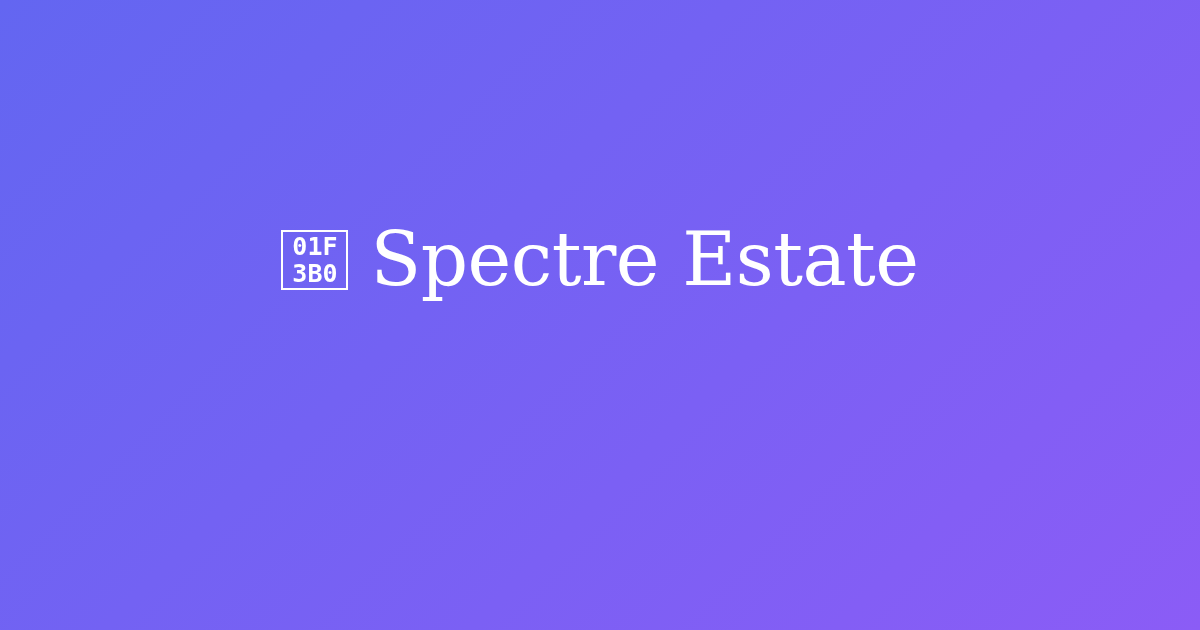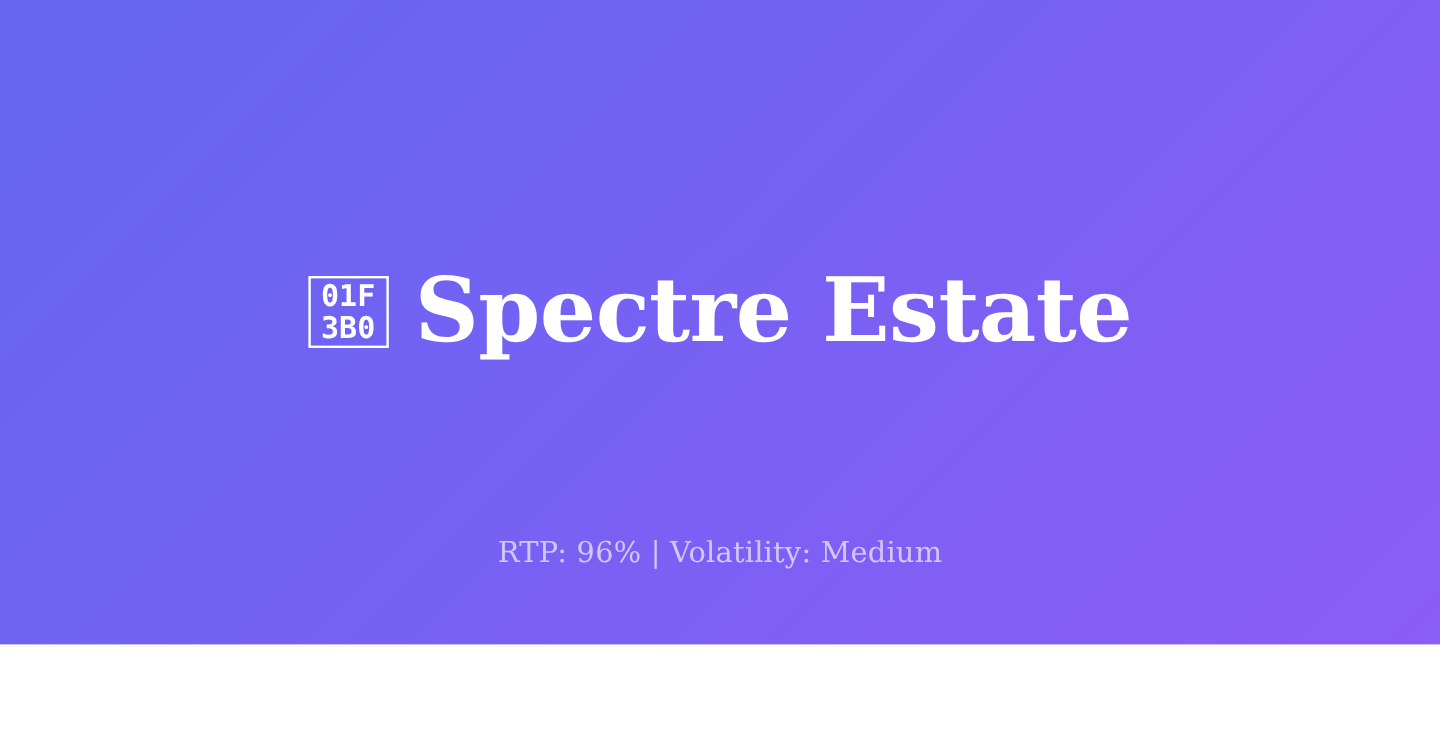--- a/index.html
+++ b/index.html
@@ -14,21 +14,21 @@
     overflow: hidden;
     font-family: "DejaVu Serif", "Liberation Serif", serif;
     -webkit-font-smoothing: antialiased;
   }
 
   
   .og-card {
     position: relative;
     box-sizing: border-box;
     width: 1200px;
-    height: 537px;
+    height: 630px;
     background: linear-gradient(135deg, #6366F1 0%, #8B5CF6 100%);
     display: flex;
     flex-direction: column;
     align-items: center;
     overflow: hidden;
     padding-left: 27px;
   }
 
   
   .hero {
@@ -74,21 +74,21 @@
     font-weight: 700;
     letter-spacing: 0px;
     color: #ffffff;
     line-height: 1.02;
     white-space: pre;
   }
 
   .og-title {
     font-family: "DejaVu Serif", "Liberation Serif", serif;
     font-size: 74px;
-    font-weight: 700;
+    font-weight: 400;
     color: #ffffff;
     letter-spacing: -0.5px;
     white-space: nowrap;
     line-height: 1.05;
     margin: 0;
     text-align: center;
   }
 
   .og-subtitle {
     margin: 46px 0 0 0;
@@ -129,15 +129,14 @@
         <span class="tofu-row">3B0</span>
       </span>
 
       <h1 class="og-title">Spectre Estate</h1>
 
     </div>
 
 
   </div>
 
-  <div class="og-footer">RTP: 96% | Volatility: Medium</div>
 
 </div>
 
 </body></html>

